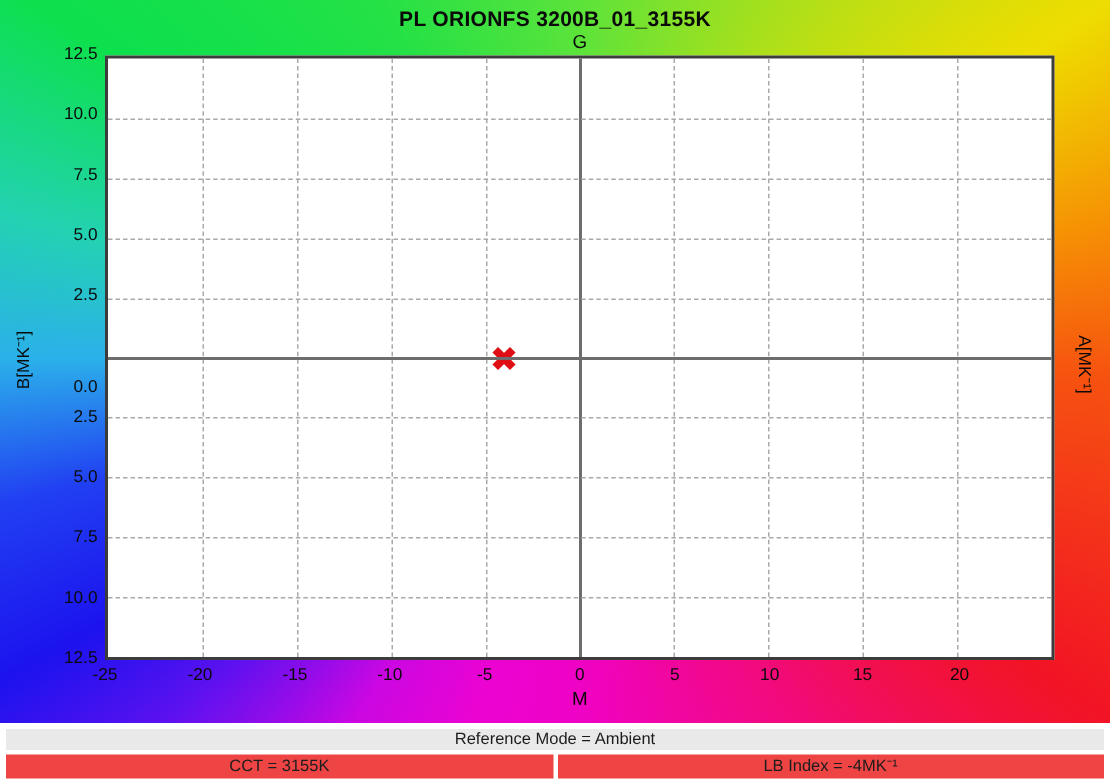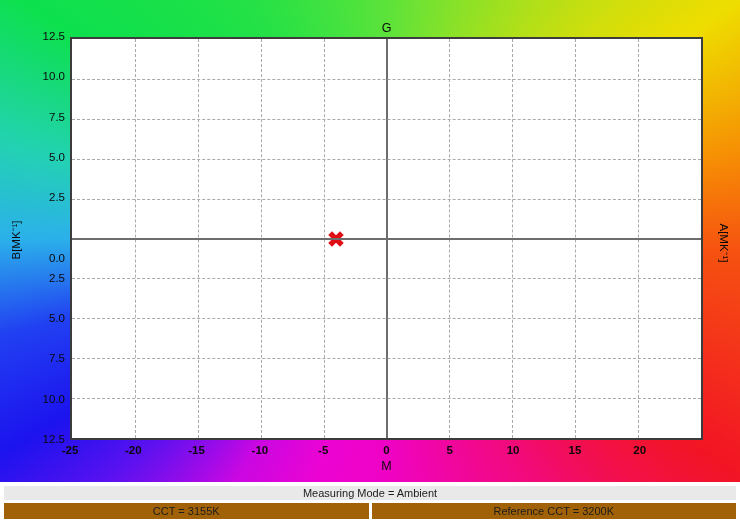--- a/index.html
+++ b/index.html
@@ -45,21 +45,21 @@
   .plot {
     position:absolute; left:70px; top:37px; width:633px; height:403px;
     background:#fff; border:2px solid #3c3c3c; box-sizing:border-box;
   }
   .vline { position:absolute; top:0; bottom:0; width:0; border-left:1px dashed #a9a9a9; }
   .vline.zero { border-left:2px solid #6d6d6d; margin-left:-1px; }
   .hline { position:absolute; left:0; right:0; height:0; border-top:1px dashed #a9a9a9; }
   .hline.zero { border-top:2px solid #6d6d6d; margin-top:-1px; }
   .xtick {
     position:absolute; top:444px; transform:translateX(-50%);
-    font-size:11.5px; font-weight:700; white-space:nowrap;
+    font-size:11.5px; font-weight:400; white-space:nowrap;
   }
   .ytick {
     position:absolute; left:0; width:65px; text-align:right;
     font-size:11.5px; font-weight:400; white-space:nowrap;
   }
   .axis-b {
     position:absolute; left:15px; top:240px;
     transform:translate(-50%,-50%) rotate(-90deg);
     font-size:11.5px; font-weight:500; white-space:nowrap;
   }
@@ -71,30 +71,31 @@
   .marker { position:absolute; width:17px; height:17px; transform:translate(-50%,-50%); }
   .mode-bar {
     position:absolute; left:4px; right:4px; top:486px; height:14px;
     background:#e9e9e9; text-align:center; font-size:11px; line-height:14px; color:#1c1c1c;
   }
   .readouts {
     position:absolute; left:4px; right:4px; top:503px; height:16px;
     display:flex; gap:3px;
   }
   .readout-cell {
-    flex:1; background:#a16207; text-align:center;
+    flex:1; background:#ef4444; text-align:center;
     font-size:11px; line-height:16px; color:#1c1c1c;
   }
 </style>
 </head>
 <body>
 
 <div class="stage">
   <div class="gradient"></div>
 
+  <div class="chart-title">PL ORIONFS 3200B_01_3155K</div>
 
   <div class="g-label">G</div>
   <div class="m-label">M</div>
   <div class="axis-b">B[MK⁻¹]</div>
   <div class="axis-a">A[MK⁻¹]</div>
 
   <div class="plot">
     <svg class="marker" viewBox="0 0 16 16" aria-hidden="true" style="left: 42%; top: 50%;">
       <line x1="2.5" y1="2.5" x2="13.5" y2="13.5" stroke-width="5" stroke-linecap="butt" stroke="#df0d14"></line>
       <line x1="13.5" y1="2.5" x2="2.5" y2="13.5" stroke-width="5" stroke-linecap="butt" stroke="#df0d14"></line>
@@ -112,25 +113,25 @@
       <div class="hline" style="top: 20%;"></div>
       <div class="hline" style="top: 30%;"></div>
       <div class="hline" style="top: 40%;"></div>
       <div class="hline zero" style="top: 50%;"></div>
       <div class="hline" style="top: 60%;"></div>
       <div class="hline" style="top: 70%;"></div>
       <div class="hline" style="top: 80%;"></div>
       <div class="hline" style="top: 90%;"></div>
     </div>
 
-  <div class="mode-bar">Measuring Mode = Ambient</div>
+  <div class="mode-bar">Reference Mode = Ambient</div>
 
   <div class="readouts">
     <div class="readout-cell">CCT = 3155K</div>
-    <div class="readout-cell">Reference CCT = 3200K</div>
+    <div class="readout-cell">LB Index = -4MK⁻¹</div>
   </div>
 <div class="xtick" style="left: 70px;">-25</div>
     <div class="xtick" style="left: 133.3px;">-20</div>
     <div class="xtick" style="left: 196.6px;">-15</div>
     <div class="xtick" style="left: 259.9px;">-10</div>
     <div class="xtick" style="left: 323.2px;">-5</div>
     <div class="xtick" style="left: 386.5px;">0</div>
     <div class="xtick" style="left: 449.8px;">5</div>
     <div class="xtick" style="left: 513.1px;">10</div>
     <div class="xtick" style="left: 575px;">15</div>

